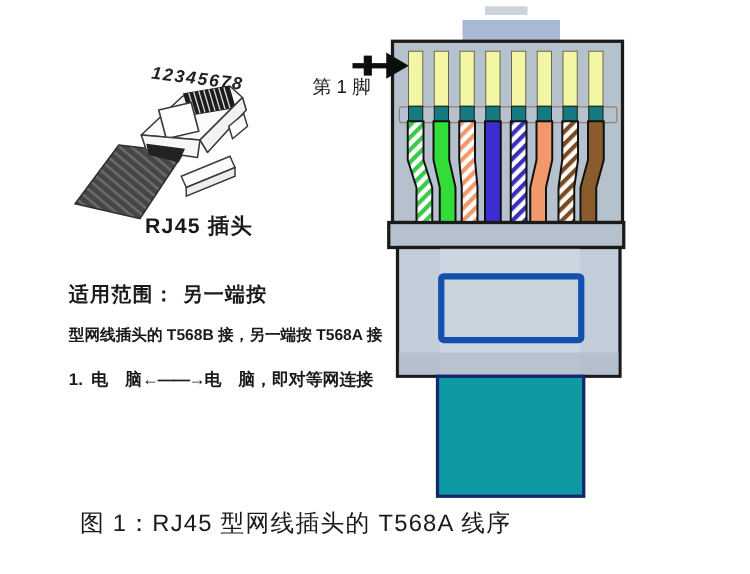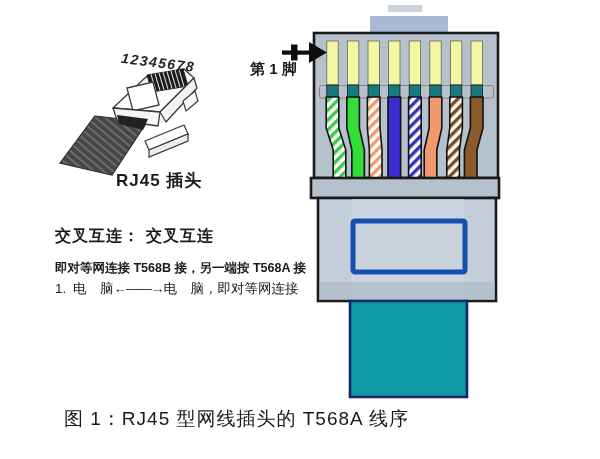--- a/index.html
+++ b/index.html
@@ -6,26 +6,26 @@
   #canvas{
     position:relative;width:600px;height:459px;background:#ffffff;overflow:hidden;
     font-family:"Liberation Sans","DejaVu Sans",sans-serif;color:#1a1a1a;
   }
   .abs{position:absolute;}
   #plug-numbers{
     left:121px;top:56px;width:100px;font-size:14px;font-style:italic;font-weight:bold;
     letter-spacing:1.5px;transform:rotate(7deg);color:#222;
   }
   #plug-label{left:116px;top:169px;font-size:17px;font-weight:bold;letter-spacing:1px;text-align:right;}
-  #pin1-label{left:250px;top:60px;font-size:15px;font-weight:bold;}
+  #pin1-label{left:250px;top:60px;font-size:15px;font-weight:normal;}
   #notes{left:55px;top:226px;width:280px;}
   #notes-heading{font-size:16px;font-weight:bold;letter-spacing:1px;}
   #notes-heading .hv{margin-left:6px;}
   #notes-line1{margin-top:13px;font-size:12.5px;font-weight:bold;white-space:nowrap;}
-  .note-item{margin-top:5px;font-size:13.5px;font-weight:normal;white-space:nowrap;line-height:14px;}
+  .note-item{margin-top:20px;font-size:13.5px;font-weight:bold;white-space:nowrap;line-height:14px;}
   .note-item .num{display:inline-block;width:18px;}
   .note-item .arrow{letter-spacing:-1px;}
   #caption{left:64px;top:406px;font-size:19px;font-weight:normal;letter-spacing:1px;}
   svg{display:block;}
 </style>
 </head>
 <body>
 
 <div id="canvas">
 
@@ -131,22 +131,22 @@
       <rect x="282" y="50.5" width="30" height="4.2"></rect>
       <rect x="291" y="44.5" width="6.5" height="16"></rect>
       <polygon points="309,42 327,52.5 309,63"></polygon>
     </g>
   </svg>
 
   <div id="pin1-label" class="abs">第 1 脚</div>
 
   <div id="notes" class="abs">
     <div id="notes-heading">
-      <span>交叉互连：</span><span class="hv">交叉互连</span>
+      <span>适用范围：</span><span class="hv">另一端按</span>
     </div>
-    <div id="notes-line1">即对等网连接 T568B 接，另一端按 T568A 接</div>
+    <div id="notes-line1">型网线插头的 T568B 接，另一端按 T568A 接</div>
     <div class="note-item">
       <span class="num">1.</span><span>电　脑</span><span class="arrow">←——→</span><span>电　脑，即对等网连接</span>
     </div>
   </div>
 
   <div id="caption" class="abs">图 1：RJ45 型网线插头的 T568A 线序</div>
 </div>
 
 </body></html>

